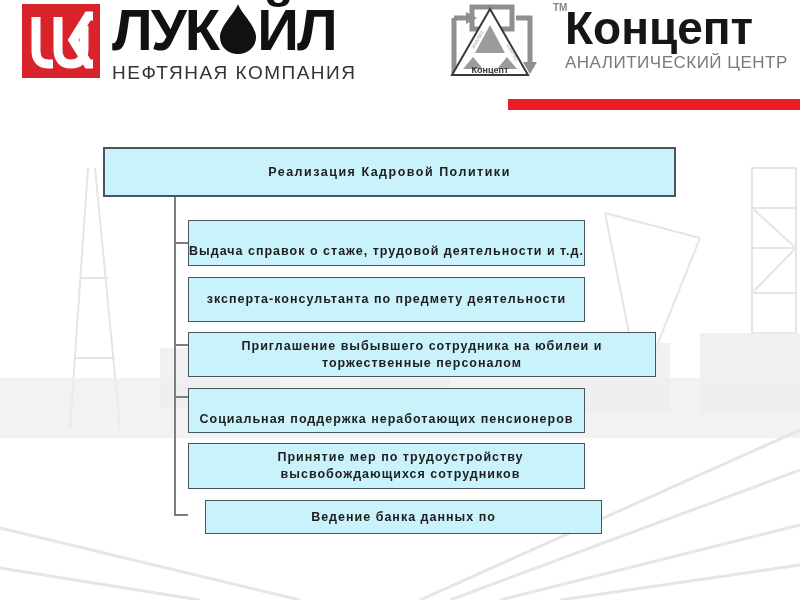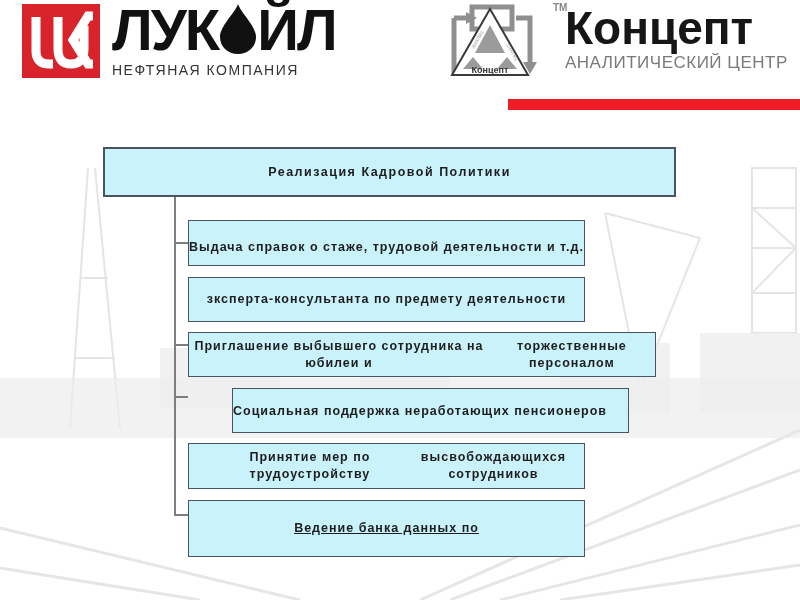--- a/index.html
+++ b/index.html
@@ -9,42 +9,42 @@
   }
   
   .bg-photo{position:absolute;left:0;top:108px;width:800px;height:492px;pointer-events:none;}
   
   .lukoil{position:absolute;left:22px;top:4px;display:flex;align-items:flex-start;}
   .luk-square{width:78px;height:74px;}
   .luk-text{margin-left:12px;}
   .luk-word{display:flex;align-items:flex-start;font-weight:700;font-size:58px;
     letter-spacing:-2px;color:#111;line-height:52px;height:54px;}
   .luk-drop{margin:0 1px 1px 2px;}
-  .luk-sub{margin-top:4px;font-size:14px;letter-spacing:1.5px;color:#333;white-space:nowrap;}
+  .luk-sub{margin-top:4px;font-size:19px;letter-spacing:1.5px;color:#333;white-space:nowrap;}
   .concept{position:absolute;left:433px;top:2px;width:360px;}
   .concept-icon{position:absolute;left:0;top:2px;}
   .concept-tm{position:absolute;left:120px;top:0;font-size:10px;color:#888;font-weight:700;text-align:right;}
   .concept-text{position:absolute;left:132px;top:4px;width:240px;}
   .concept-word{font-size:46px;font-weight:700;color:#161616;letter-spacing:0;line-height:44px;}
   .concept-sub{margin-top:3px;font-size:17px;color:#7a7a7a;letter-spacing:.5px;white-space:nowrap;}
   .red-bar{position:absolute;left:508px;top:99px;width:292px;height:11px;background:#ee1c25;}
   
   .dbox{
     position:absolute;background:#c9f2fa;border:1px solid #4a545e;
-    display:flex;flex-direction:row;justify-content:center;align-items:center;
+    display:flex;flex-direction:column;justify-content:center;align-items:center;
     font-weight:700;font-size:12.5px;line-height:17px;letter-spacing:1px;color:#1e1e1e;
     text-align:center;box-sizing:border-box;
   }
   .root-box{left:103px;top:147px;width:573px;height:50px;border-width:2px;letter-spacing:1.5px;}
-  .c0{left:188px;top:220px;width:397px;height:46px;justify-content:flex-start;padding-top:8px;}
+  .c0{left:188px;top:220px;width:397px;height:46px;justify-content:flex-start;padding-top:22px;}
   .c1{left:188px;top:277px;width:397px;height:45px;}
   .c2{left:188px;top:332px;width:468px;height:45px;}
-  .c3{left:188px;top:388px;width:397px;height:45px;justify-content:flex-start;padding-top:1px;margin-left:44px;}
+  .c3{left:188px;top:388px;width:397px;height:45px;justify-content:flex-start;padding-top:22px;}
   .c4{left:188px;top:443px;width:397px;height:46px;padding-left:28px;}
-  .c5{left:188px;top:500px;width:397px;height:57px;text-decoration:underline;}
+  .c5{left:205px;top:500px;width:397px;height:34px;}
   .connector{position:absolute;background:#7e7e7e;}
   .trunk{left:174px;top:197px;width:2px;height:319px;}
   .stub{height:2px;width:14px;left:174px;}
   .stub1{top:242px;} .stub3{top:344px;} .stub4{top:396px;} .stub6{top:514px;}
 </style>
 </head>
 <body>
 
 <div class="slide">
 

